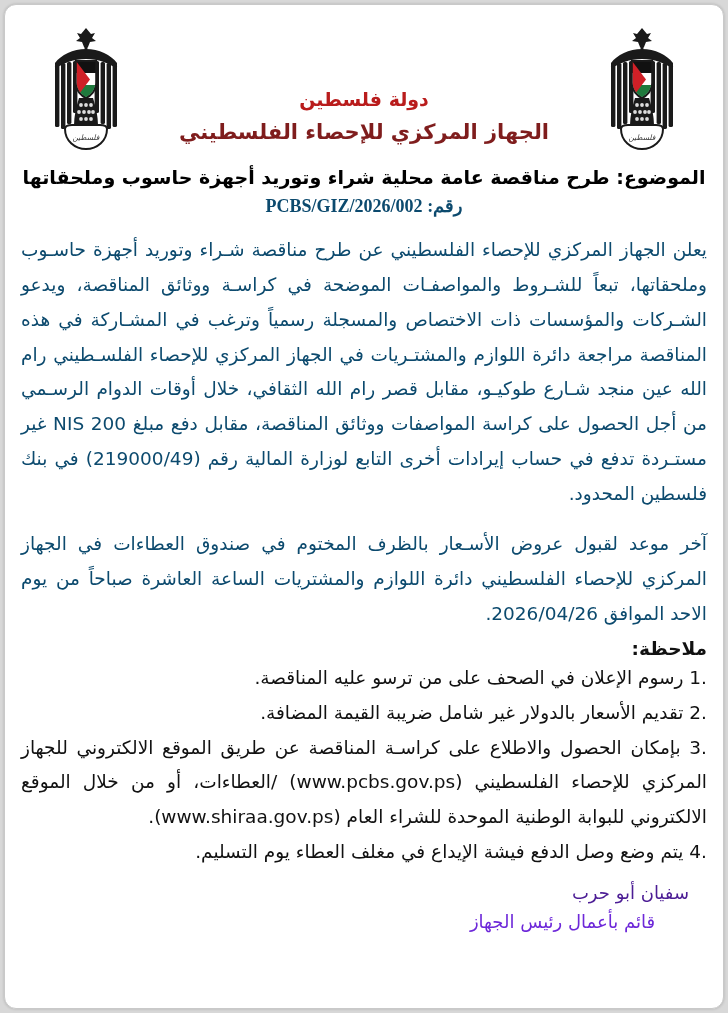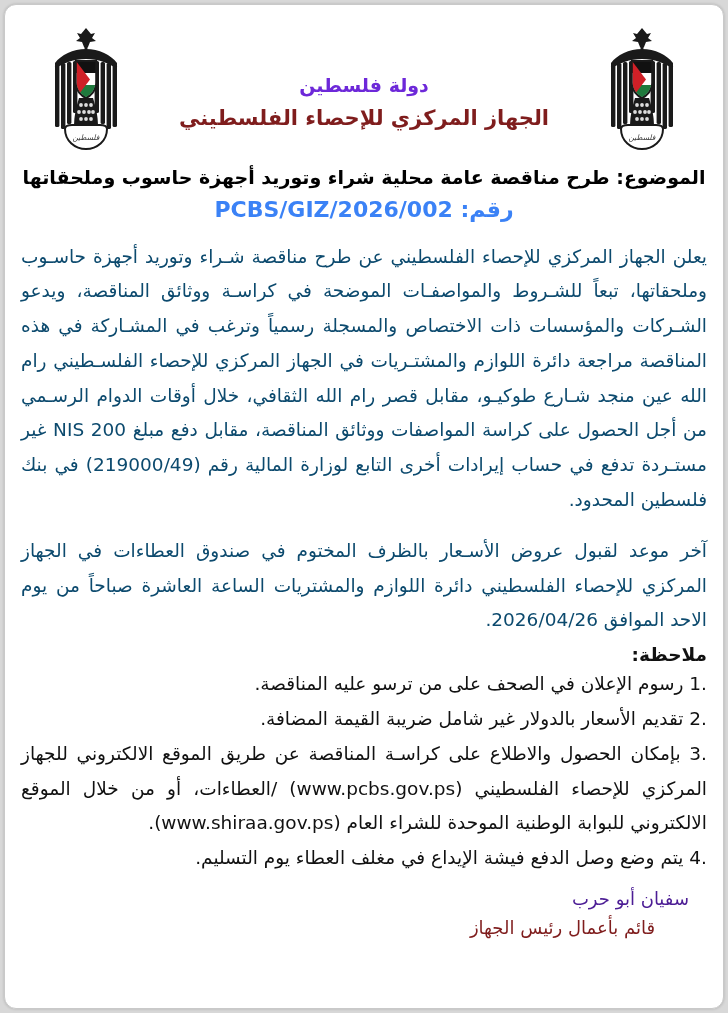--- a/index.html
+++ b/index.html
@@ -48,23 +48,24 @@
   .emblem svg { display: block; width: 100%; height: 100%; }
 
   .header-titles {
     text-align: center;
     padding-top: 52px;
     width: 430px;
   }
   .title-state {
     font-size: 19px;
     font-weight: bold;
-    color: #6d28d9;
+    color: #b91c1c;
     letter-spacing: 0;
     line-height: 1.5;
+    margin-top: 14px;
   }
   .title-org {
     font-size: 21px;
     font-weight: bold;
     color: #7f1d1d;
     line-height: 1.6;
     margin-top: 2px;
   }
 
   
@@ -72,25 +73,26 @@
     text-align: center;
     margin-top: 4px;
   }
   .subject-line {
     font-size: 19px;
     font-weight: bold;
     color: #000;
     line-height: 1.55;
   }
   .subject-number {
-    font-size: 22px;
-    font-weight: bold;
-    color: #3b82f6;
+    font-size: 18px;
+    font-weight: bold;
+    color: #0c4a6e;
     line-height: 1.6;
     direction: rtl;
+    font-family: Liberation Serif, serif;
   }
   .subject-number .ltr {
     direction: ltr;
     unicode-bidi: embed;
     display: inline-block;
   }
 
   
   .body-text {
     margin-top: 12px;
@@ -146,21 +148,21 @@
     text-align: right;
     padding-right: 18px;
   }
   .sig-name {
     font-size: 18px;
     color: #4c1d95;
     line-height: 1.6;
   }
   .sig-role {
     font-size: 18px;
-    color: #7f1d1d;
+    color: #6d28d9;
     line-height: 1.6;
     padding-right: 34px;
   }
 </style>
 </head>
 <body>
 
 <div class="page">
 
   <div class="header">

